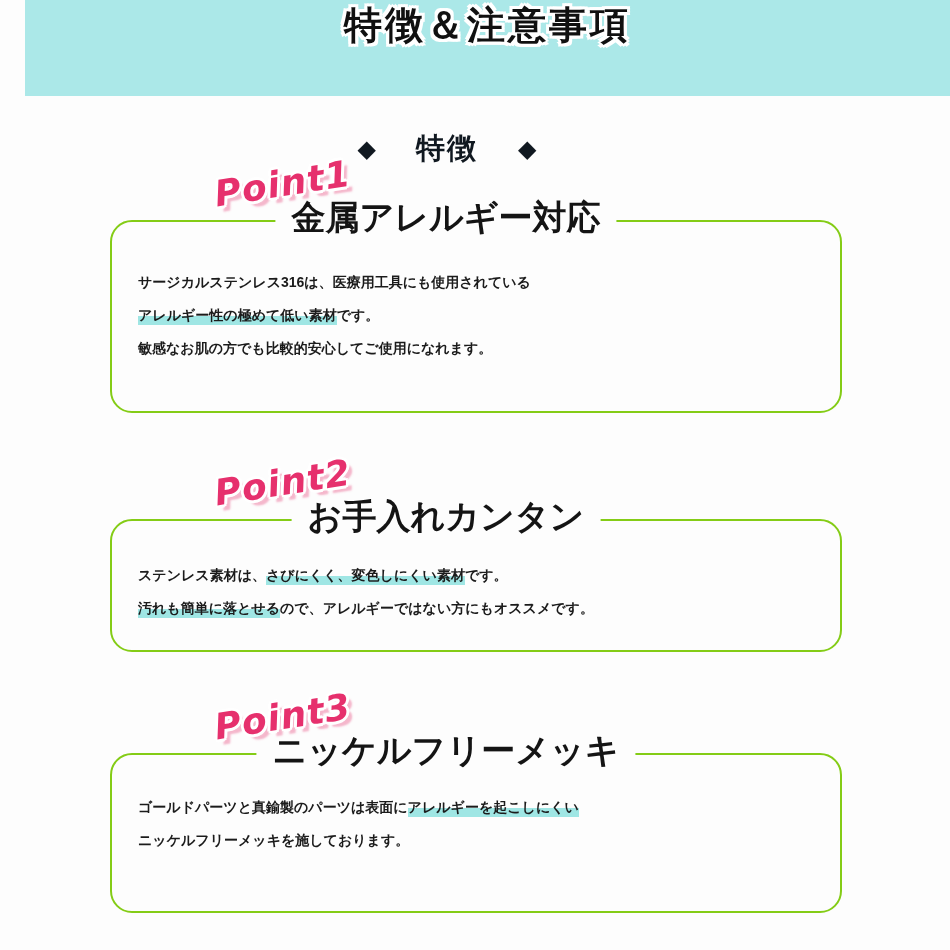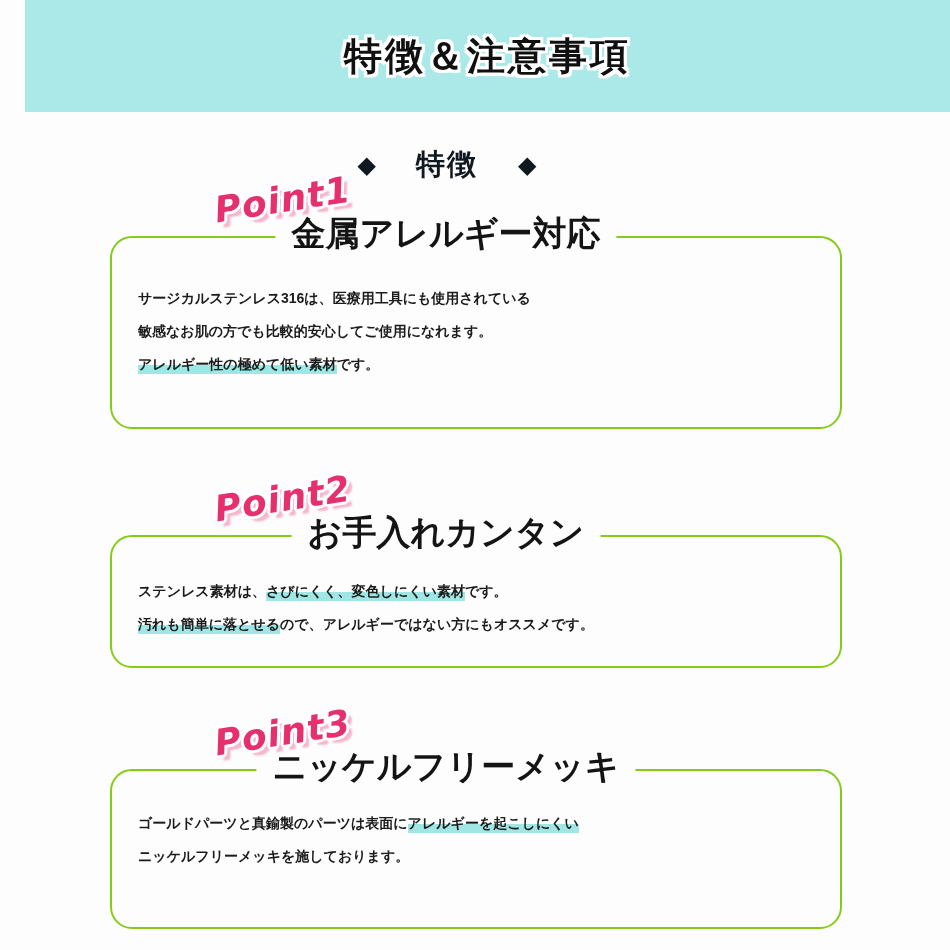--- a/index.html
+++ b/index.html
@@ -14,22 +14,22 @@
   body{
     background:var(--page-bg);
     font-family:"Liberation Sans","DejaVu Sans",sans-serif;
     overflow:hidden;
     color:var(--ink);
   }
   .page{width:950px;height:950px;position:relative;}
 
   
   .header{
-    height:112px;background:var(--header-bg);
-    display:flex;align-items:center;justify-content:center;margin-left:25px;
+    height:96px;background:var(--header-bg);
+    display:flex;justify-content:center;margin-left:25px;
   }
   .header-title{
     font-size:38px;font-weight:800;letter-spacing:3px;color:#101010;
     text-shadow:
       -3px -3px 0 #fff, 3px -3px 0 #fff, -3px 3px 0 #fff, 3px 3px 0 #fff,
       -3px 0 0 #fff, 3px 0 0 #fff, 0 -3px 0 #fff, 0 3px 0 #fff;
   }
 
   
   .features-row{
@@ -99,22 +99,22 @@
     <span class="diamond">◆</span>
     <span class="features-text">特徴</span>
     <span class="diamond">◆</span>
   </div>
 
   <section class="point-section section-1">
     <div class="point-badge">Point1</div>
     <div class="box box-1">
       <div class="box-title">金属アレルギー対応</div>
       <p class="line"><span>サージカルステンレス316は、医療用工具にも使用されている</span><span></span></p>
+      <p class="line"><span></span><span class="hl">アレルギー性の極めて低い素材</span><span>です。</span></p>
       <p class="line"><span>敏感なお肌の方でも比較的安心してご使用になれます。</span><span></span></p>
-      <p class="line"><span></span><span class="hl">アレルギー性の極めて低い素材</span><span>です。</span></p>
     </div>
   </section>
 
   <section class="point-section section-2">
     <div class="point-badge">Point2</div>
     <div class="box box-2">
       <div class="box-title">お手入れカンタン</div>
       <p class="line"><span>ステンレス素材は、</span><span class="hl">さびにくく、変色しにくい素材</span><span>です。</span></p>
       <p class="line"><span></span><span class="hl">汚れも簡単に落とせる</span><span>ので、アレルギーではない方にもオススメです。</span></p>
     </div>

